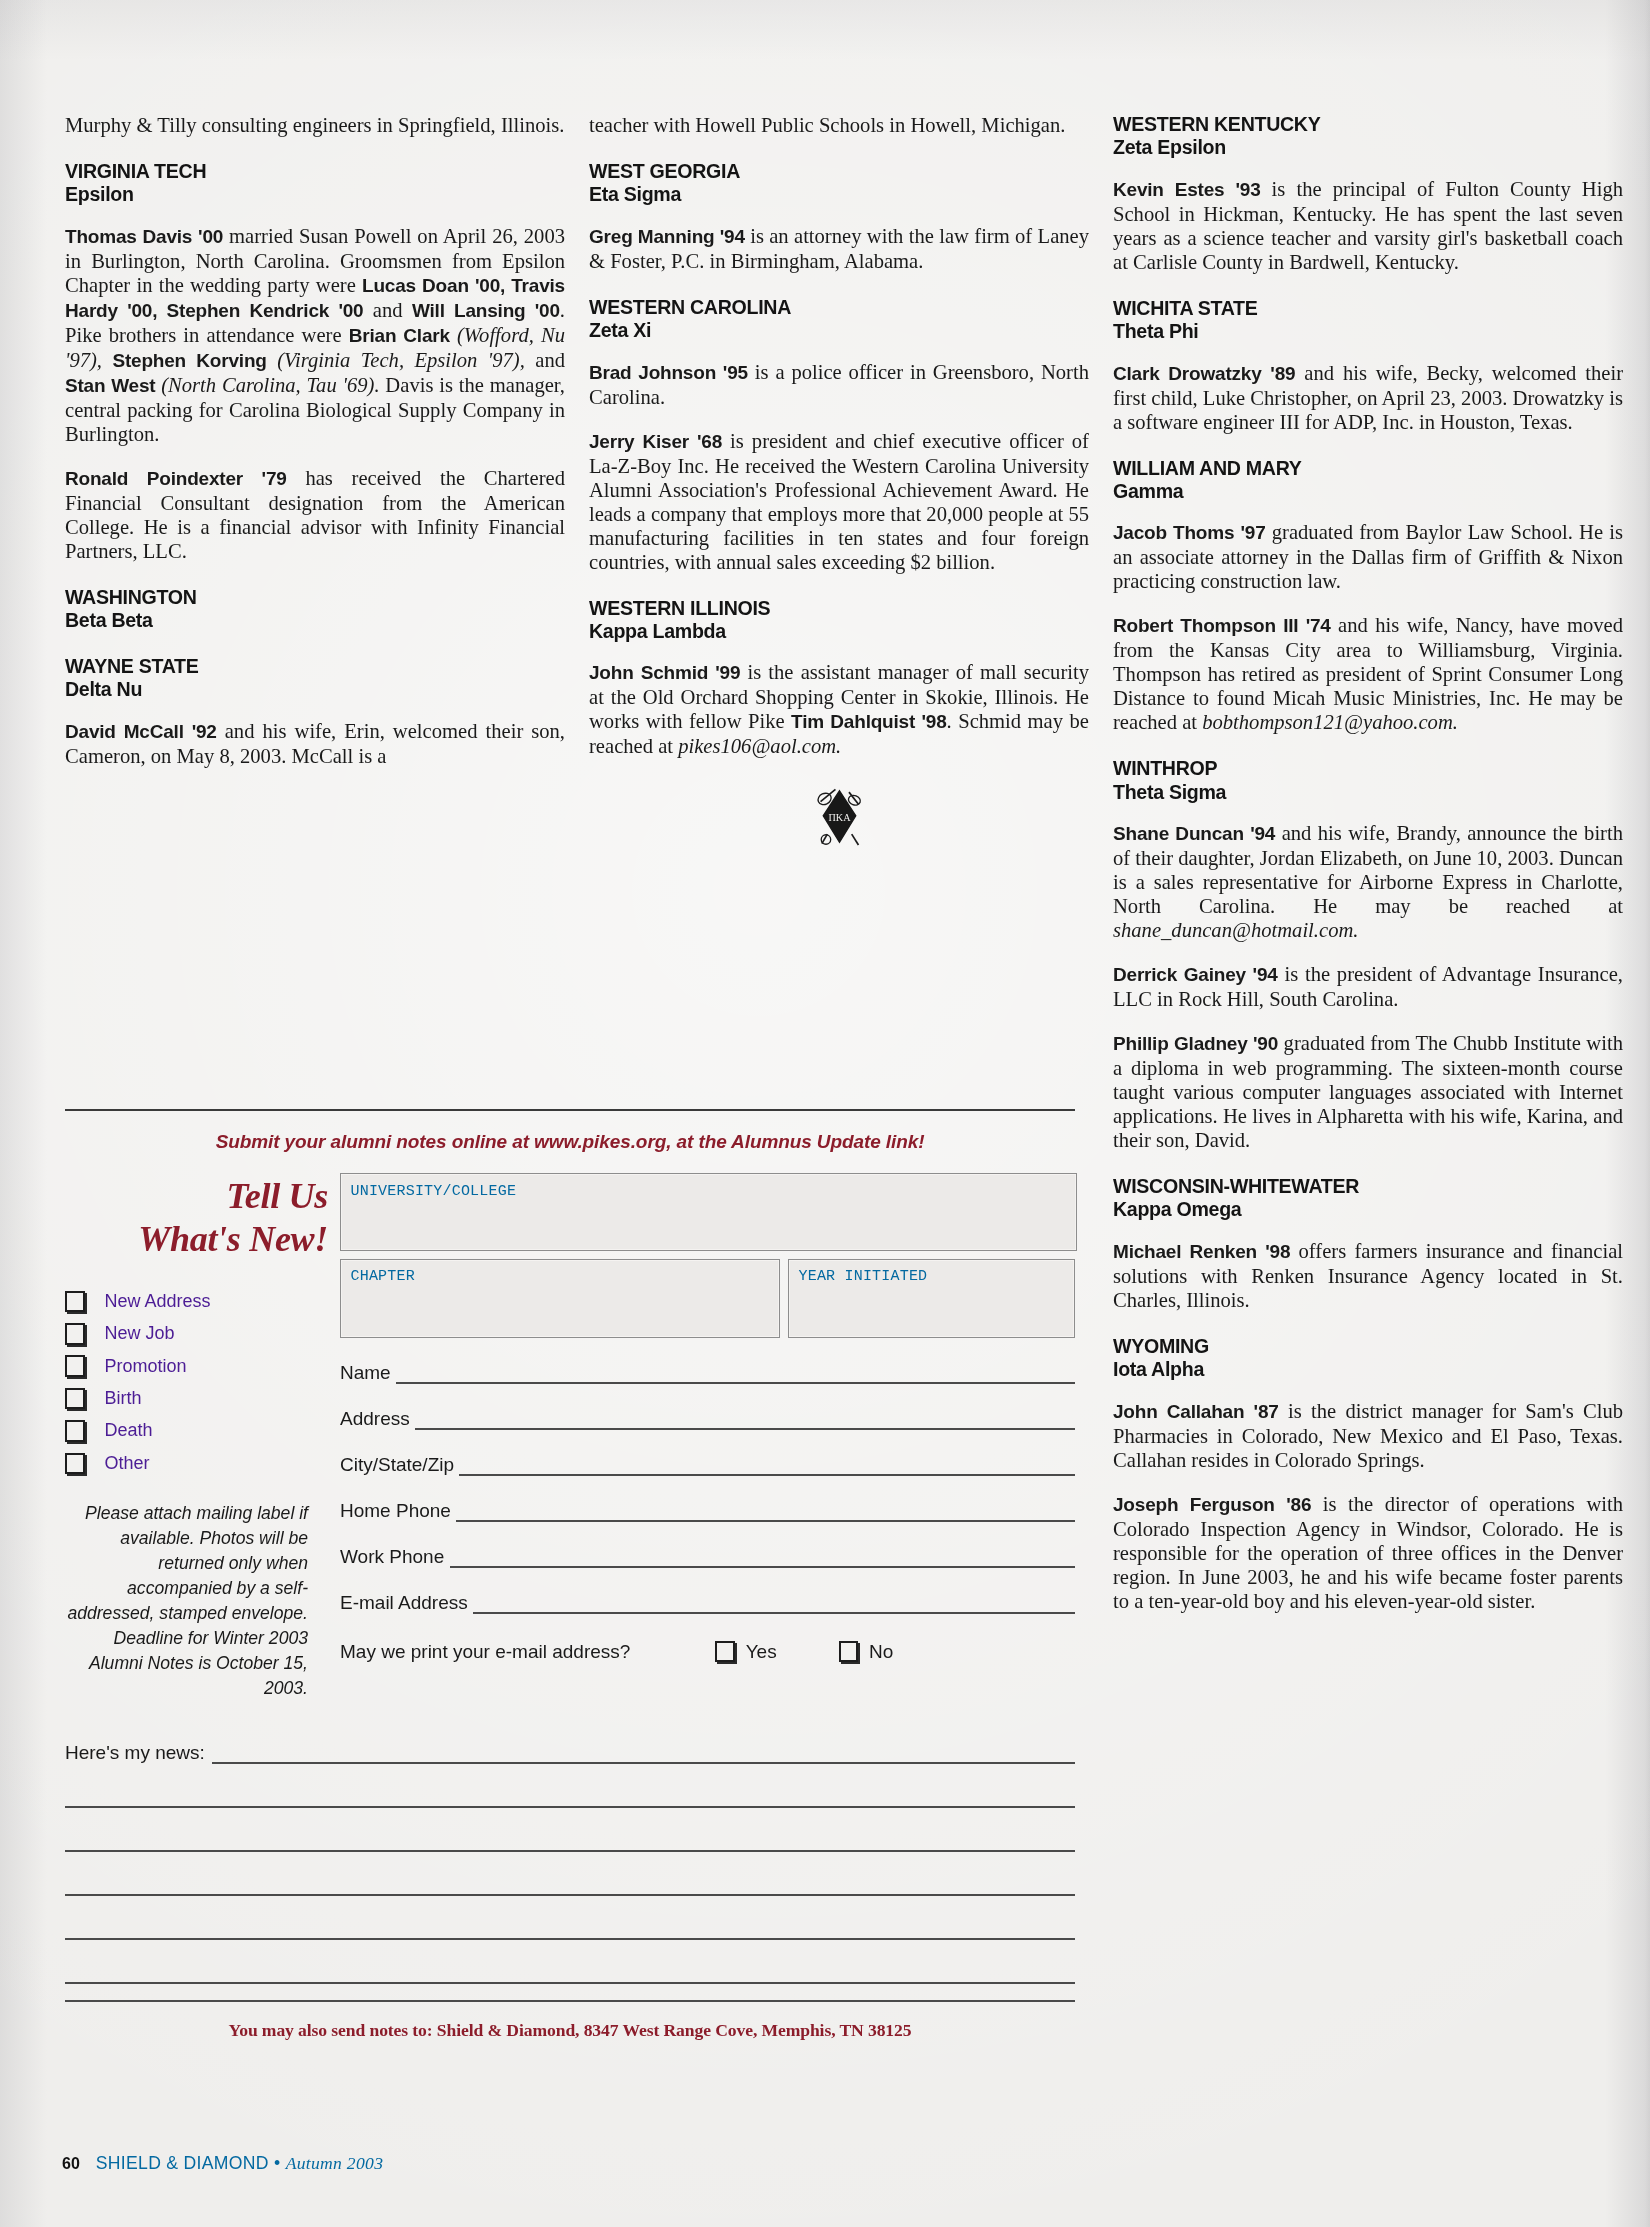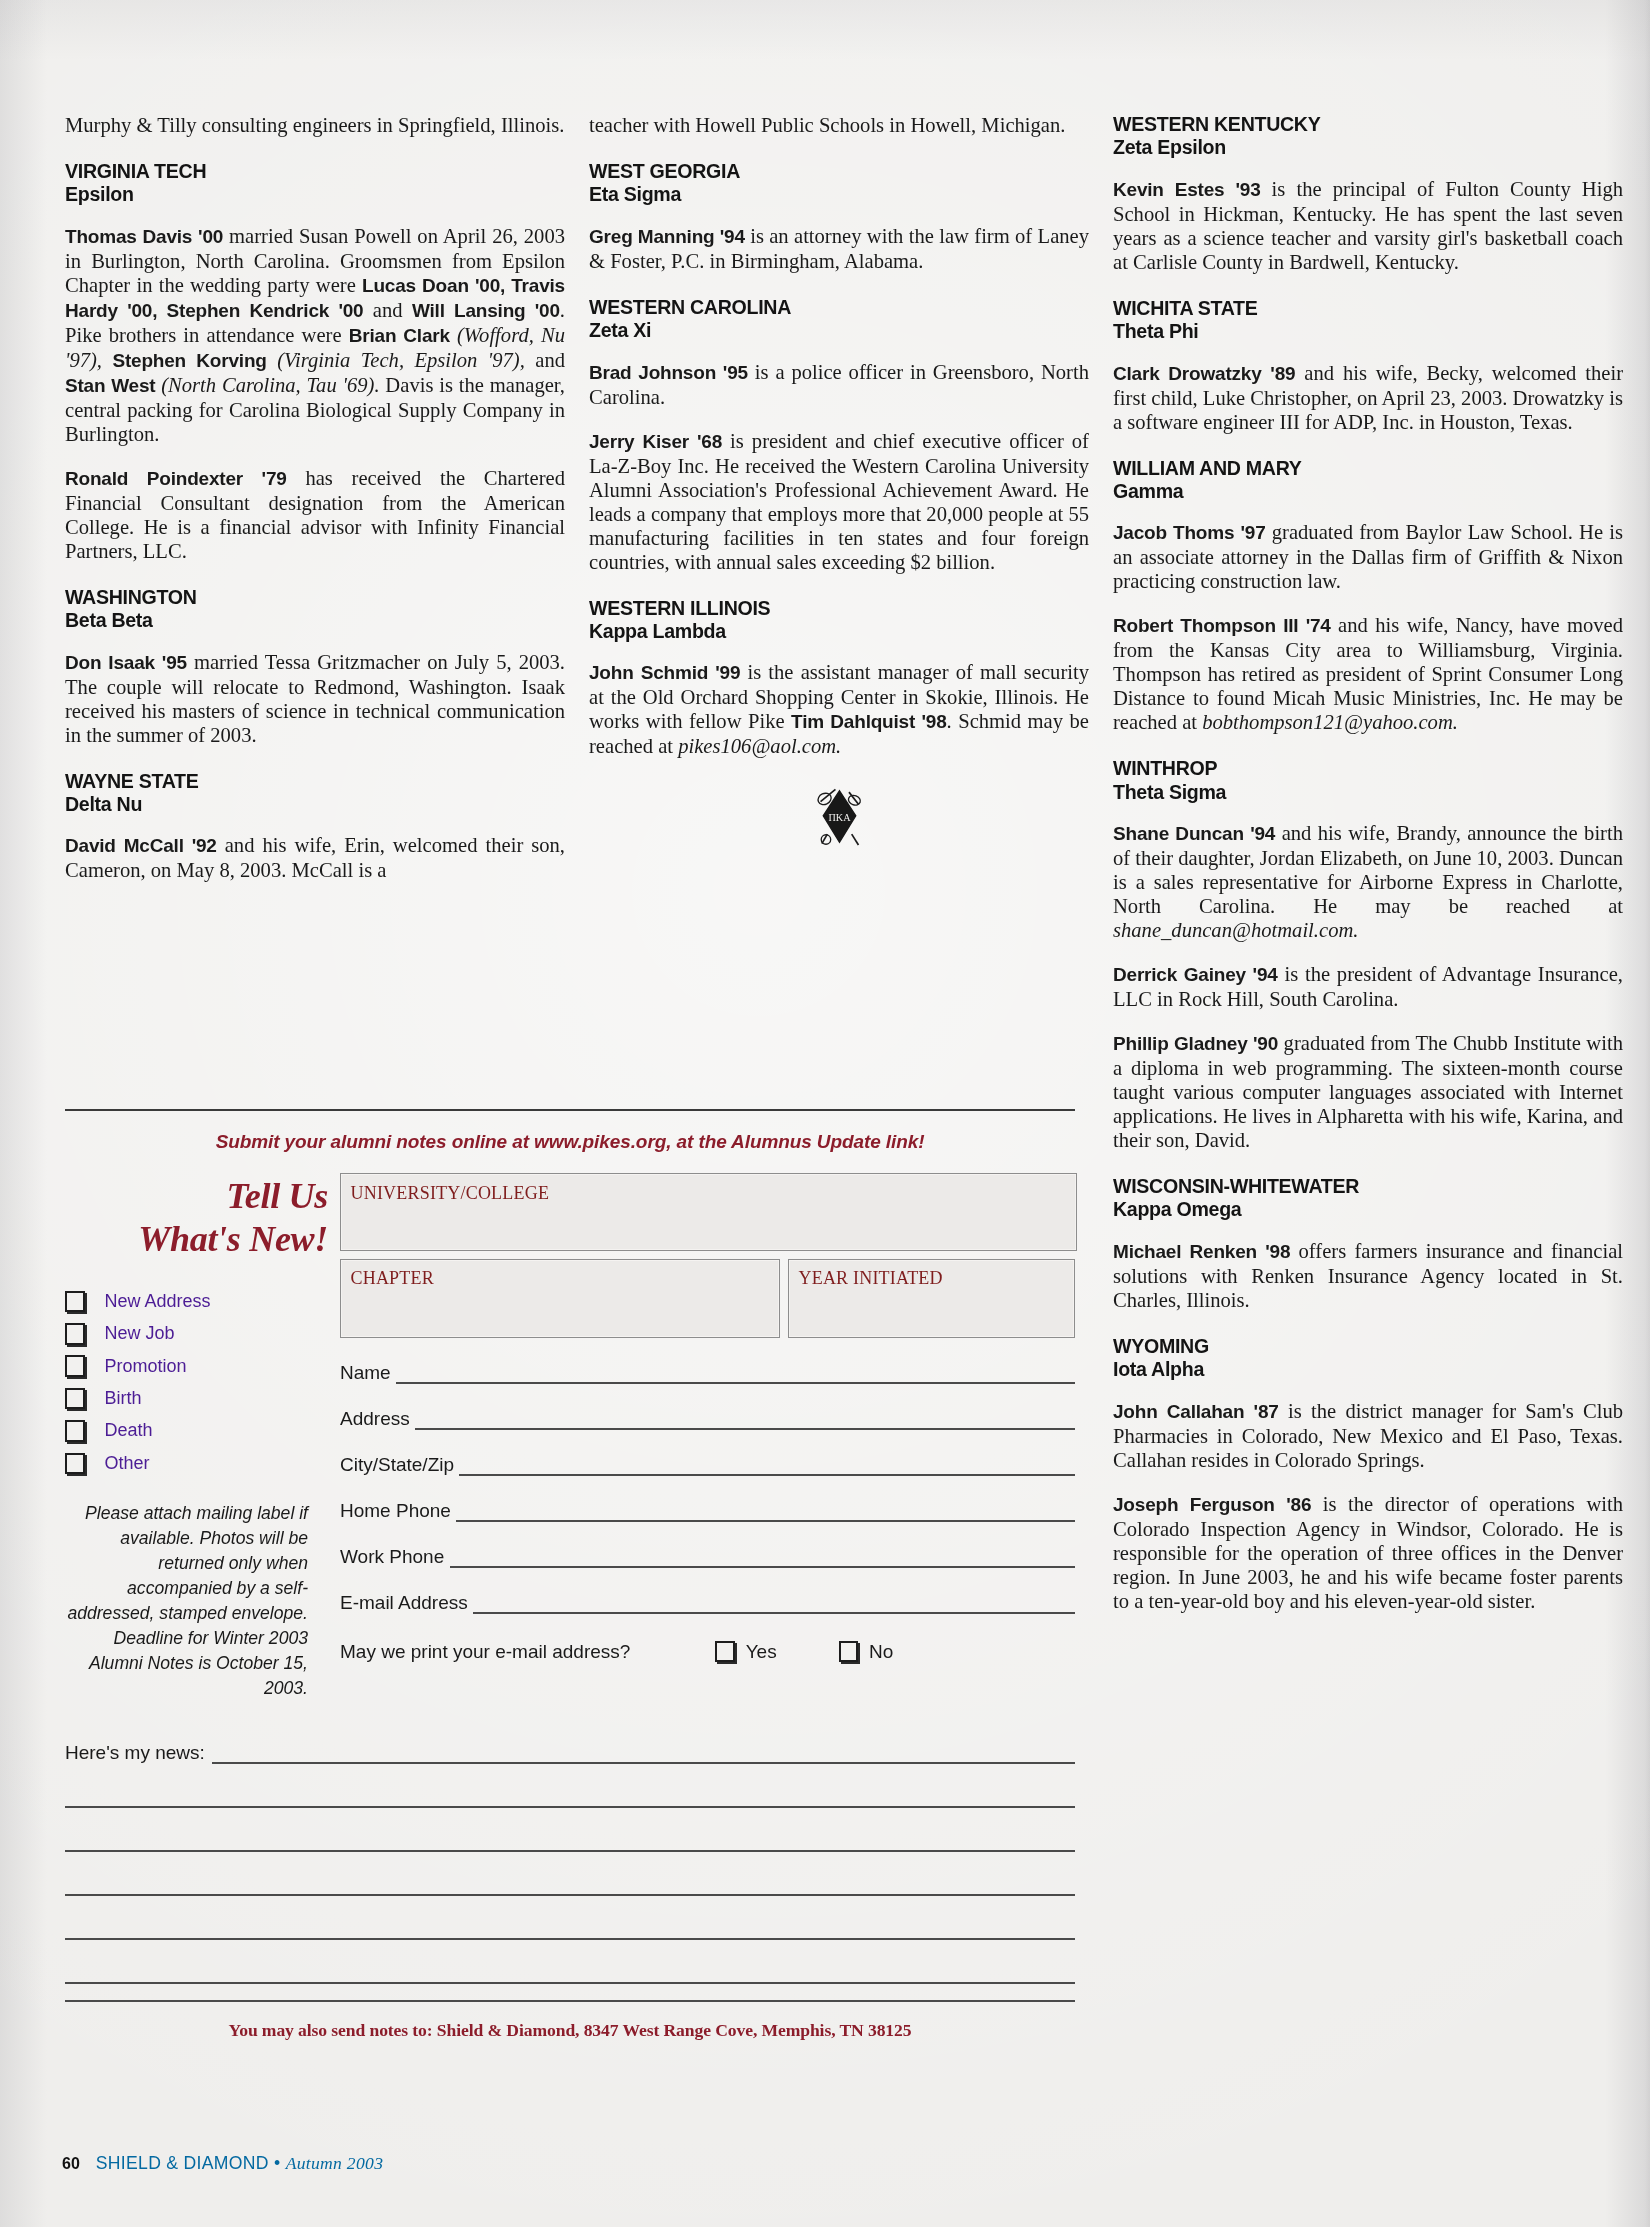--- a/index.html
+++ b/index.html
@@ -166,24 +166,24 @@
     padding-top: 2.7px;
   }
   .boxrow { display: flex; gap: 8px; }
   .fbox {
     border: 1.4px solid #8d8d8d;
     background: #eceae8;
     position: relative;
     box-shadow: inset 0 0 0 0.7px #f7f6f4;
   }
   .fbox .blabel {
-    font-family: Liberation Serif, serif;
-    font-size: 18px;
+    font-family: Liberation Mono, monospace;
+    font-size: 15px;
     letter-spacing: 0.2px;
-    color: #7f1d1d;
+    color: #0369a1;
     position: absolute;
     top: 8.8px;
     left: 9.5px;
   }
   .box-university { width: 100%; height: 76px; }
   .box-chapter { flex: 0 0 438px; height: 77px; margin-top: 7.4px; }
   .box-year { flex: 1 1 auto; height: 77px; margin-top: 7.4px; }
 
   .fieldline {
     display: flex;
@@ -307,21 +307,20 @@
         <div class="chapter-head">
           <span class="uni">VIRGINIA TECH</span>
           <span class="chap">Epsilon</span>
         </div>
         <p class="note"><b>Thomas Davis '00</b> married Susan Powell on April 26, 2003 in Burlington, North Carolina. Groomsmen from Epsilon Chapter in the wedding party were <b>Lucas Doan '00, Travis Hardy '00, Stephen Kendrick '00</b> and <b>Will Lansing '00</b>. Pike brothers in attendance were <b>Brian Clark</b> <i>(Wofford, Nu '97),</i> <b>Stephen Korving</b> <i>(Virginia Tech, Epsilon '97),</i> and <b>Stan West</b> <i>(North Carolina, Tau '69).</i> Davis is the manager, central packing for Carolina Biological Supply Company in Burlington.</p>
         <p class="note"><b>Ronald Poindexter '79</b> has received the Chartered Financial Consultant designation from the American College. He is a financial advisor with Infinity Financial Partners, LLC.</p>
         <div class="chapter-head">
           <span class="uni">WASHINGTON</span>
           <span class="chap">Beta Beta</span>
         </div>
-        <p class="note"><b>Don Isaak '95</b> married Tessa Gritzmacher on July 5, 2003. The couple will relocate to Redmond, Washington. Isaak received his masters of science in technical communication in the summer of 2003.</p>
         <div class="chapter-head">
           <span class="uni">WAYNE STATE</span>
           <span class="chap">Delta Nu</span>
         </div>
         <p class="note"><b>David McCall '92</b> and his wife, Erin, welcomed their son, Cameron, on May 8, 2003. McCall is a</p>
       </div>
     <div class="col col2" id="col2">
         <p class="note cont">teacher with Howell Public Schools in Howell, Michigan.</p>
         <div class="chapter-head">
           <span class="uni">WEST GEORGIA</span>

